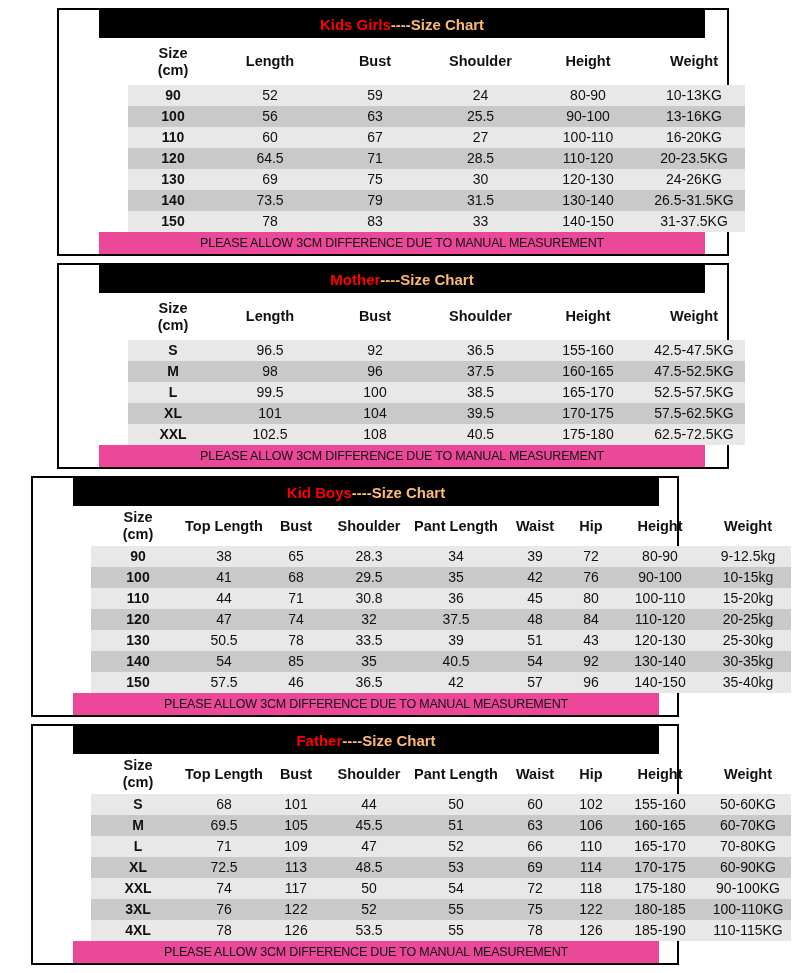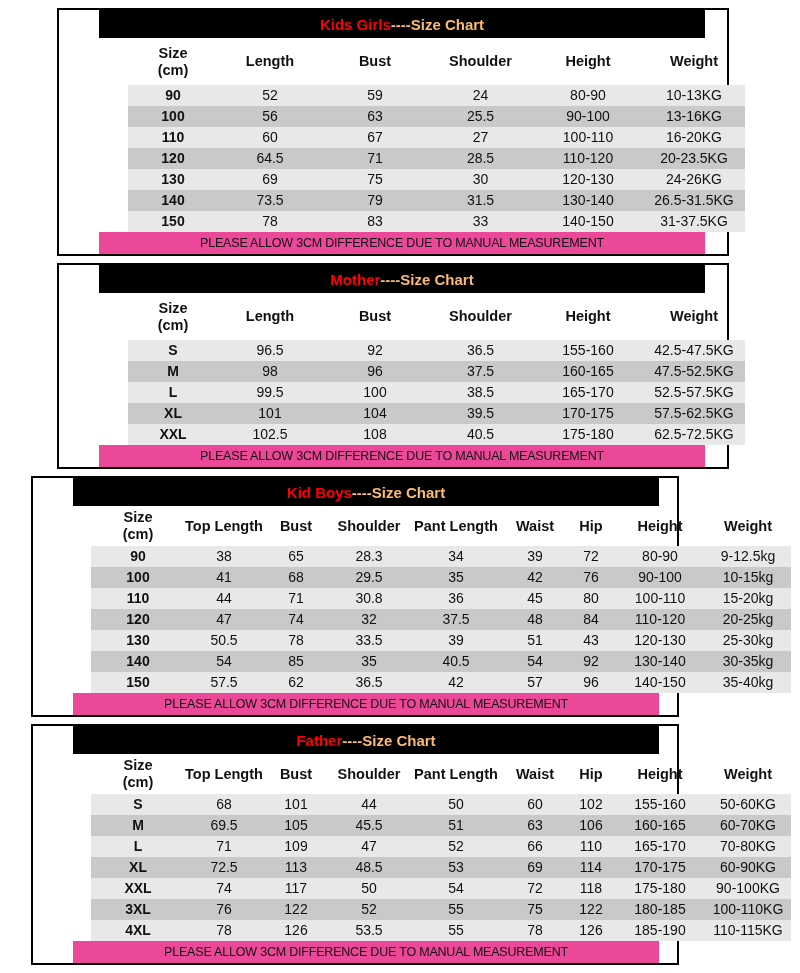--- a/index.html
+++ b/index.html
@@ -328,21 +328,21 @@
         <div class="td dark">54</div>
         <div class="td dark">92</div>
         <div class="td dark">130-140</div>
         <div class="td dark">30-35kg</div>
         <div class="gut"></div>
       </div>
       <div class="row data-row">
         <div class="gut"></div>
         <div class="td light size-label">150</div>
         <div class="td light">57.5</div>
-        <div class="td light">62</div>
+        <div class="td light">46</div>
         <div class="td light">36.5</div>
         <div class="td light">42</div>
         <div class="td light">57</div>
         <div class="td light">96</div>
         <div class="td light">140-150</div>
         <div class="td light">35-40kg</div>
         <div class="gut"></div>
       </div>
     </div>
   <div class="note">PLEASE ALLOW 3CM DIFFERENCE DUE TO MANUAL MEASUREMENT</div>

